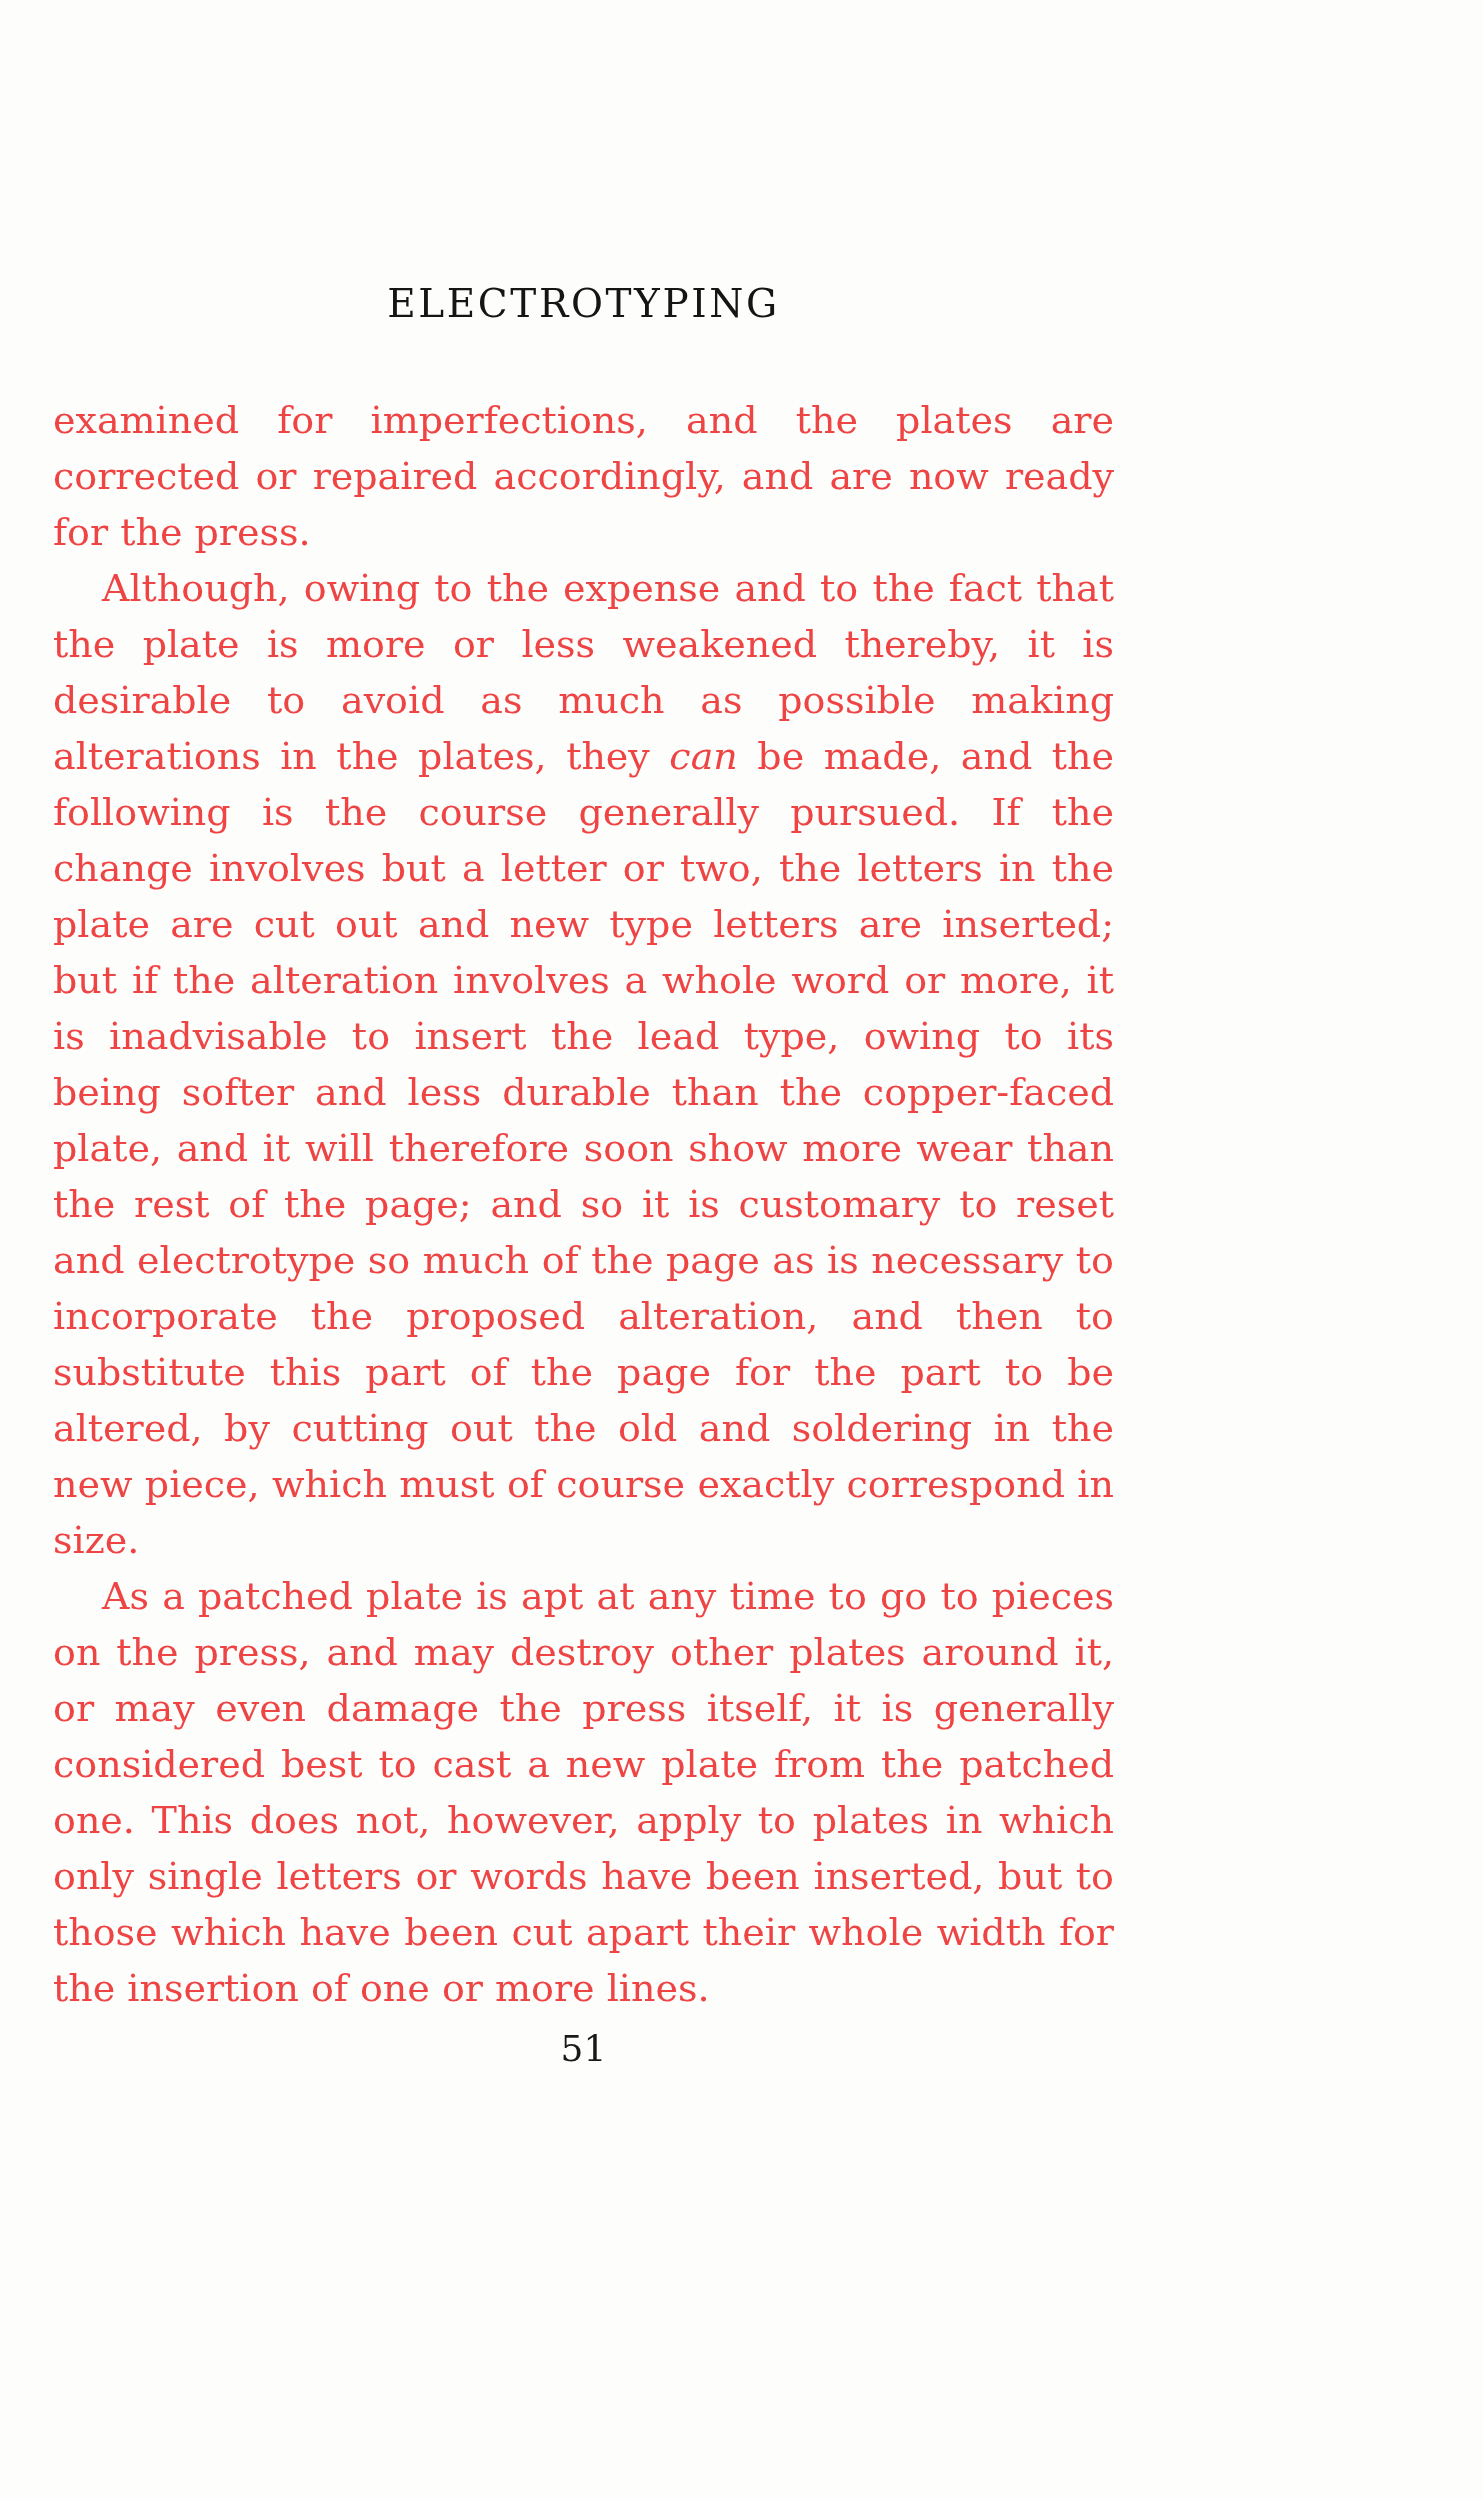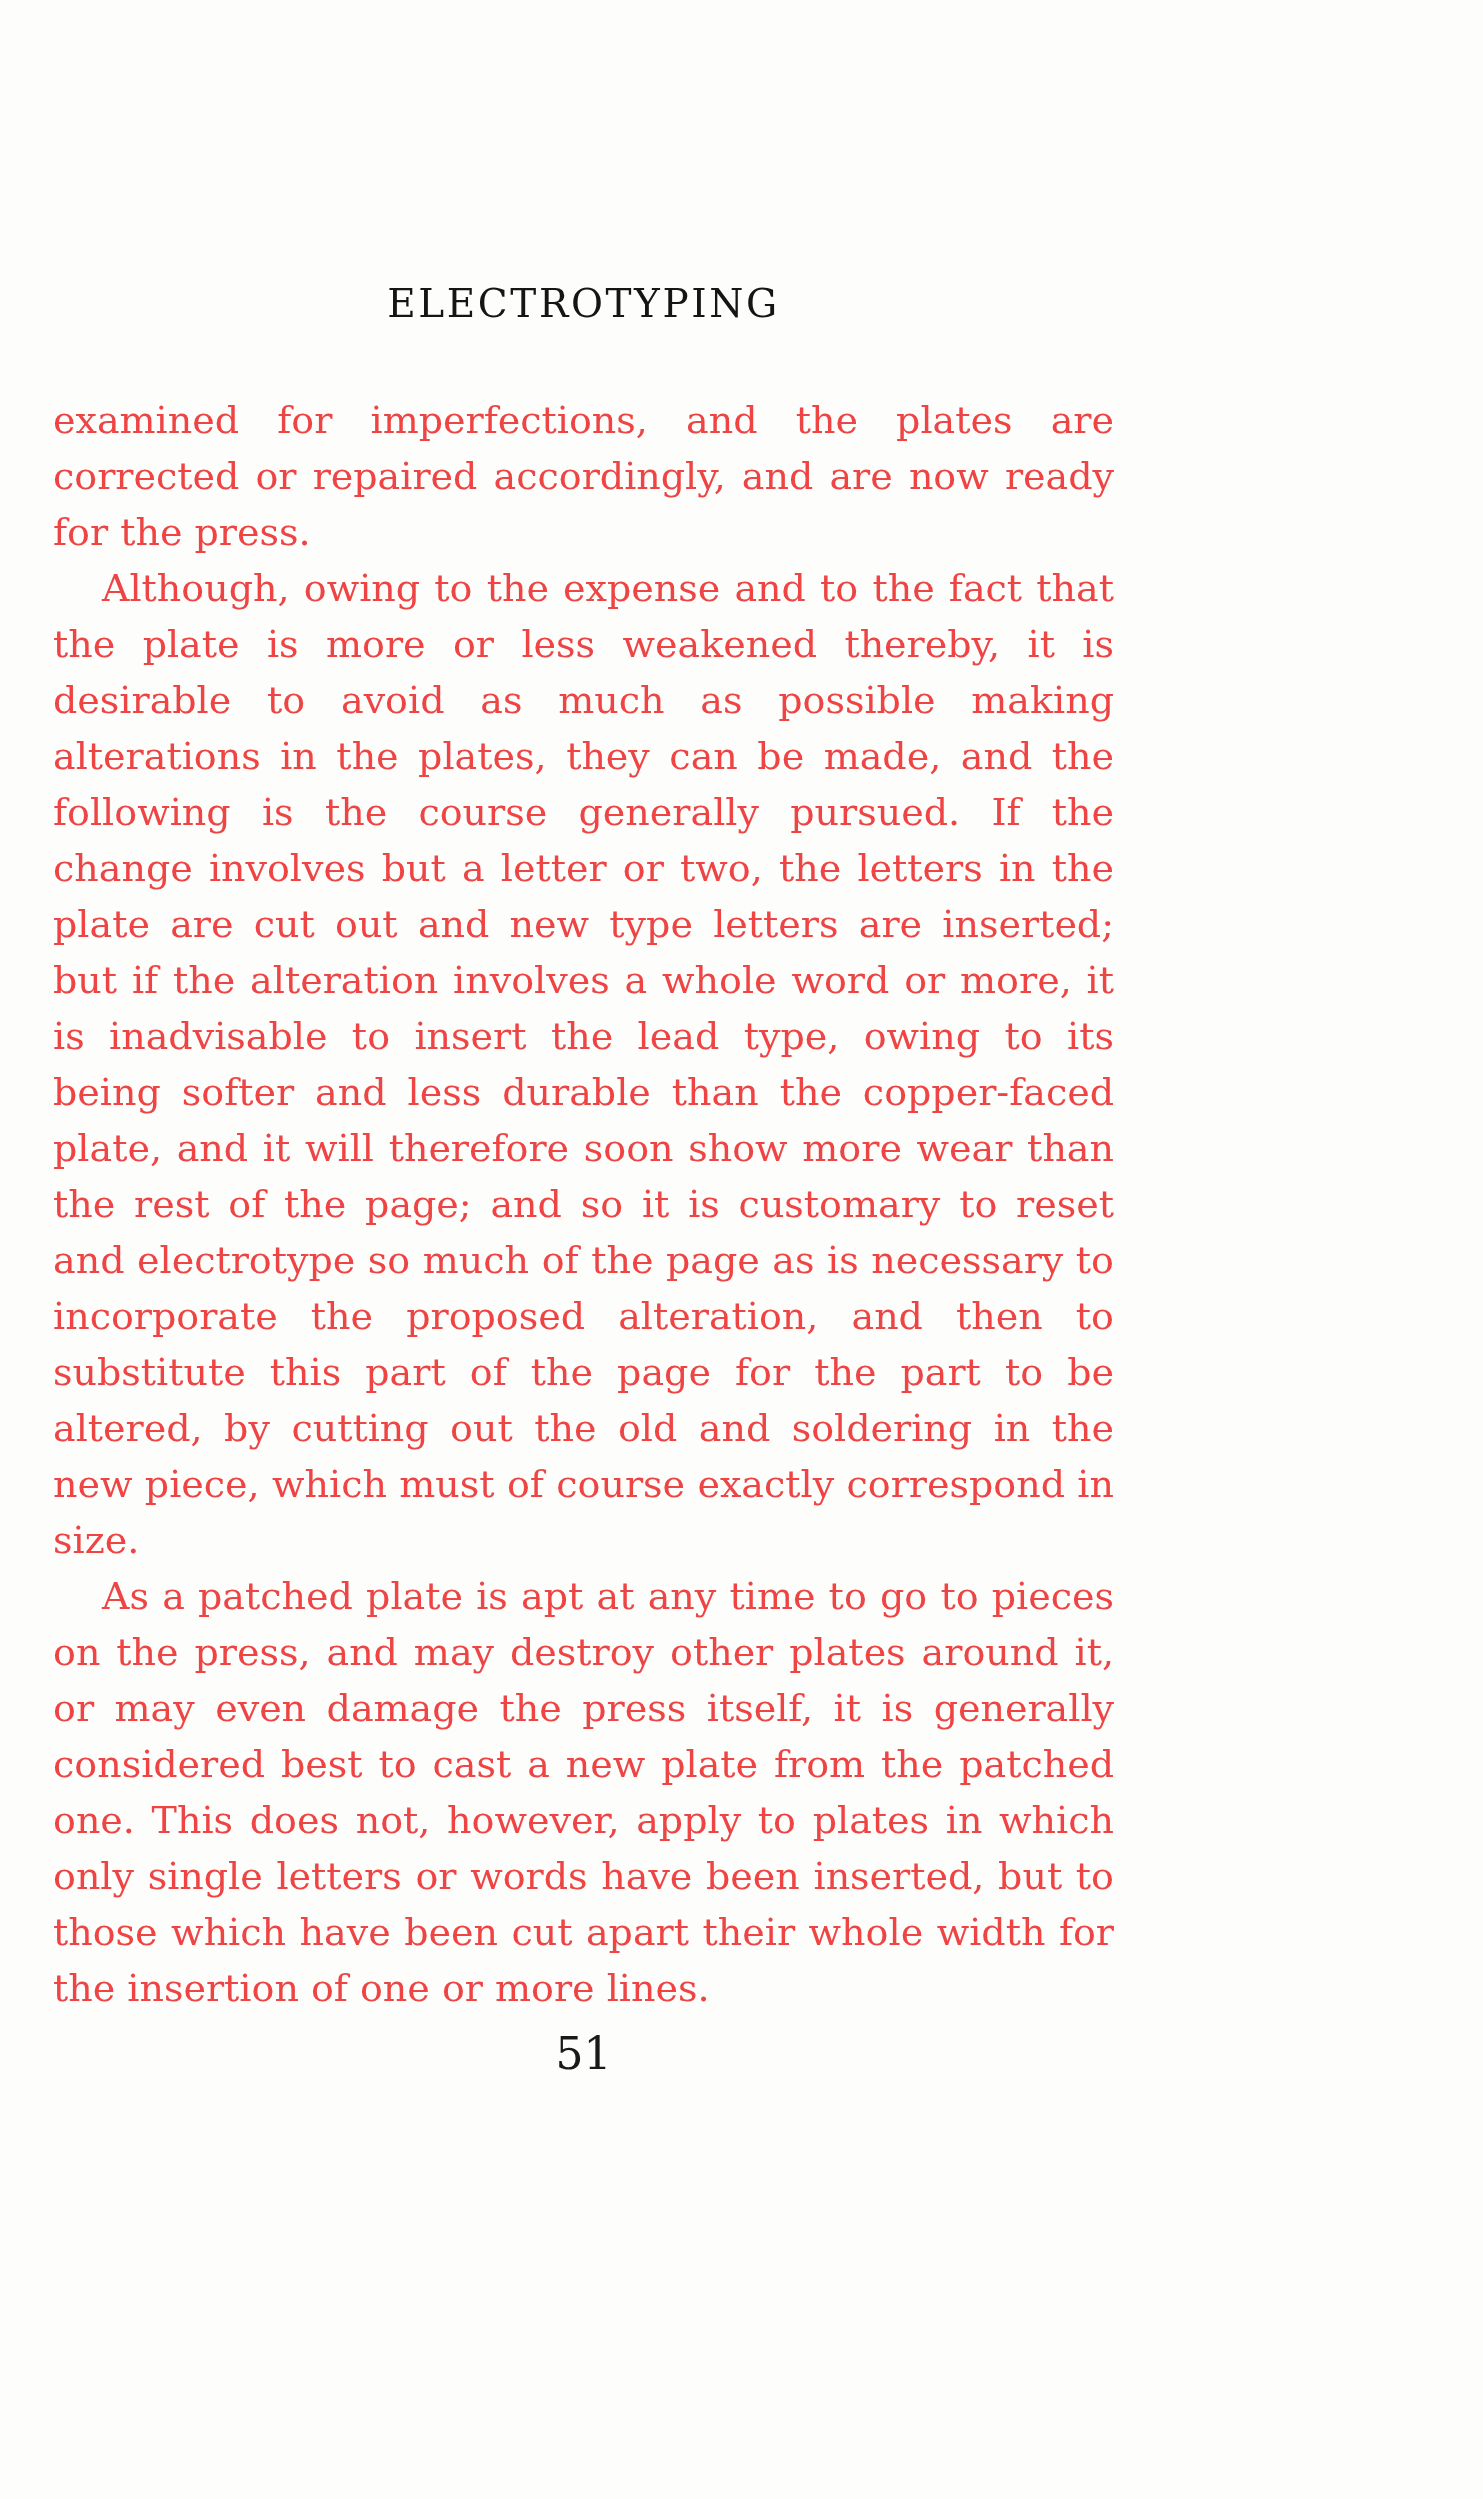--- a/index.html
+++ b/index.html
@@ -39,24 +39,25 @@
     font-size: 38px;
     line-height: 56px;
     text-align: justify;
     text-justify: inter-word;
     color: #ef4444;
   }
   .body-text p.para.indent {
     text-indent: 49px;
   }
   .body-text .italic {
+    font-style: italic;
   }
   .page-number {
     text-align: center;
-    font-size: 44px;
+    font-size: 36px;
     margin-top: 12px;
     color: #191919;
   }
 </style>
 </head>
 <body>
 
 <div class="page">
   <div class="text-block">
     <div class="running-header">ELECTROTYPING</div>

